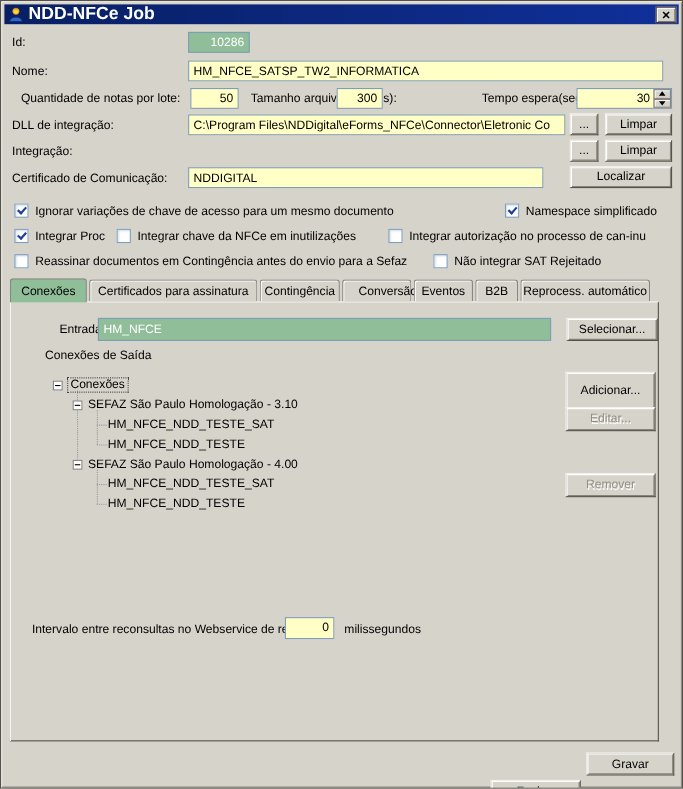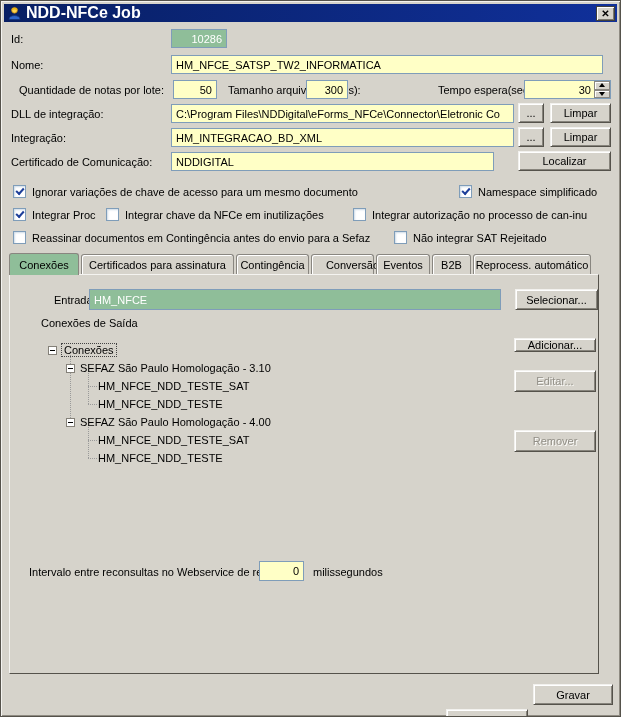--- a/index.html
+++ b/index.html
@@ -132,21 +132,20 @@
         </div>
     </div>
   </div>
 
   <span class="lbl" style="left:10px; top:107px;">DLL de integração:</span>
   <div class="fld" style="left:170px; top:103px; width:343px;">C:\Program Files\NDDigital\eForms_NFCe\Connector\Eletronic Co</div>
   <div class="btn" style="left:517px; top:102px; width:26px; height:20px;">...</div>
   <div class="btn" style="left:549px; top:102px; width:61px; height:20px;">Limpar</div>
 
   <span class="lbl" style="left:10px; top:131px;">Integração:</span>
-  <div class="fld" style="left:170px; top:127px; width:343px;">HM_INTEGRACAO_BD_XML</div>
   <div class="btn" style="left:517px; top:126px; width:26px; height:20px;">...</div>
   <div class="btn" style="left:549px; top:126px; width:61px; height:20px;">Limpar</div>
 
   <span class="lbl" style="left:10px; top:155px;">Certificado de Comunicação:</span>
   <div class="fld" style="left:170px; top:151px; width:323px;">NDDIGITAL</div>
   <div class="btn" style="left:517px; top:150px; width:93px; height:20px;">Localizar</div>
 
   <div class="chk checked" style="left:12px; top:184px;"></div>
   <span class="lbl" style="left:31px; top:185px;">Ignorar variações de chave de acesso para um mesmo documento</span>
   <div class="chk checked" style="left:458px; top:184px;"></div>
@@ -213,21 +212,21 @@
     </div>
 
     <div class="trow" style="left:58px; top:94px;">
       <span>HM_NFCE_NDD_TESTE_SAT</span>
     </div>
     <div class="trow" style="left:58px; top:112px;">
       <span>HM_NFCE_NDD_TESTE</span>
     </div>
   </div>
 
-  <div class="btn" style="left:513px; top:337px; width:82px; height:14px; z-index:2;">Adicionar...</div>
+  <div class="btn" style="left:513px; top:337px; width:82px; height:34px; z-index:2;">Adicionar...</div>
   <div class="btn disabled" style="left:513px; top:369px; width:82px; height:22px; z-index:2;">Editar...</div>
   <div class="btn disabled" style="left:513px; top:401px; width:82px; height:22px; z-index:2;margin-top:28px;">Remover</div>
 
   <span class="lbl" style="left:28px; top:565px; z-index:2;">Intervalo entre reconsultas no Webservice de retorno:</span>
   <div class="fld num" style="left:258px; top:560px; width:45px; height:20px; z-index:2;">0</div>
   <span class="lbl" style="left:312px; top:565px; z-index:2;">milissegundos</span>
 
   <div class="btn" style="left:445px; top:708px; width:82px; height:21px;">Fechar</div>
   <div class="btn" style="left:532px; top:683px; width:80px; height:21px;">Gravar</div>
 

